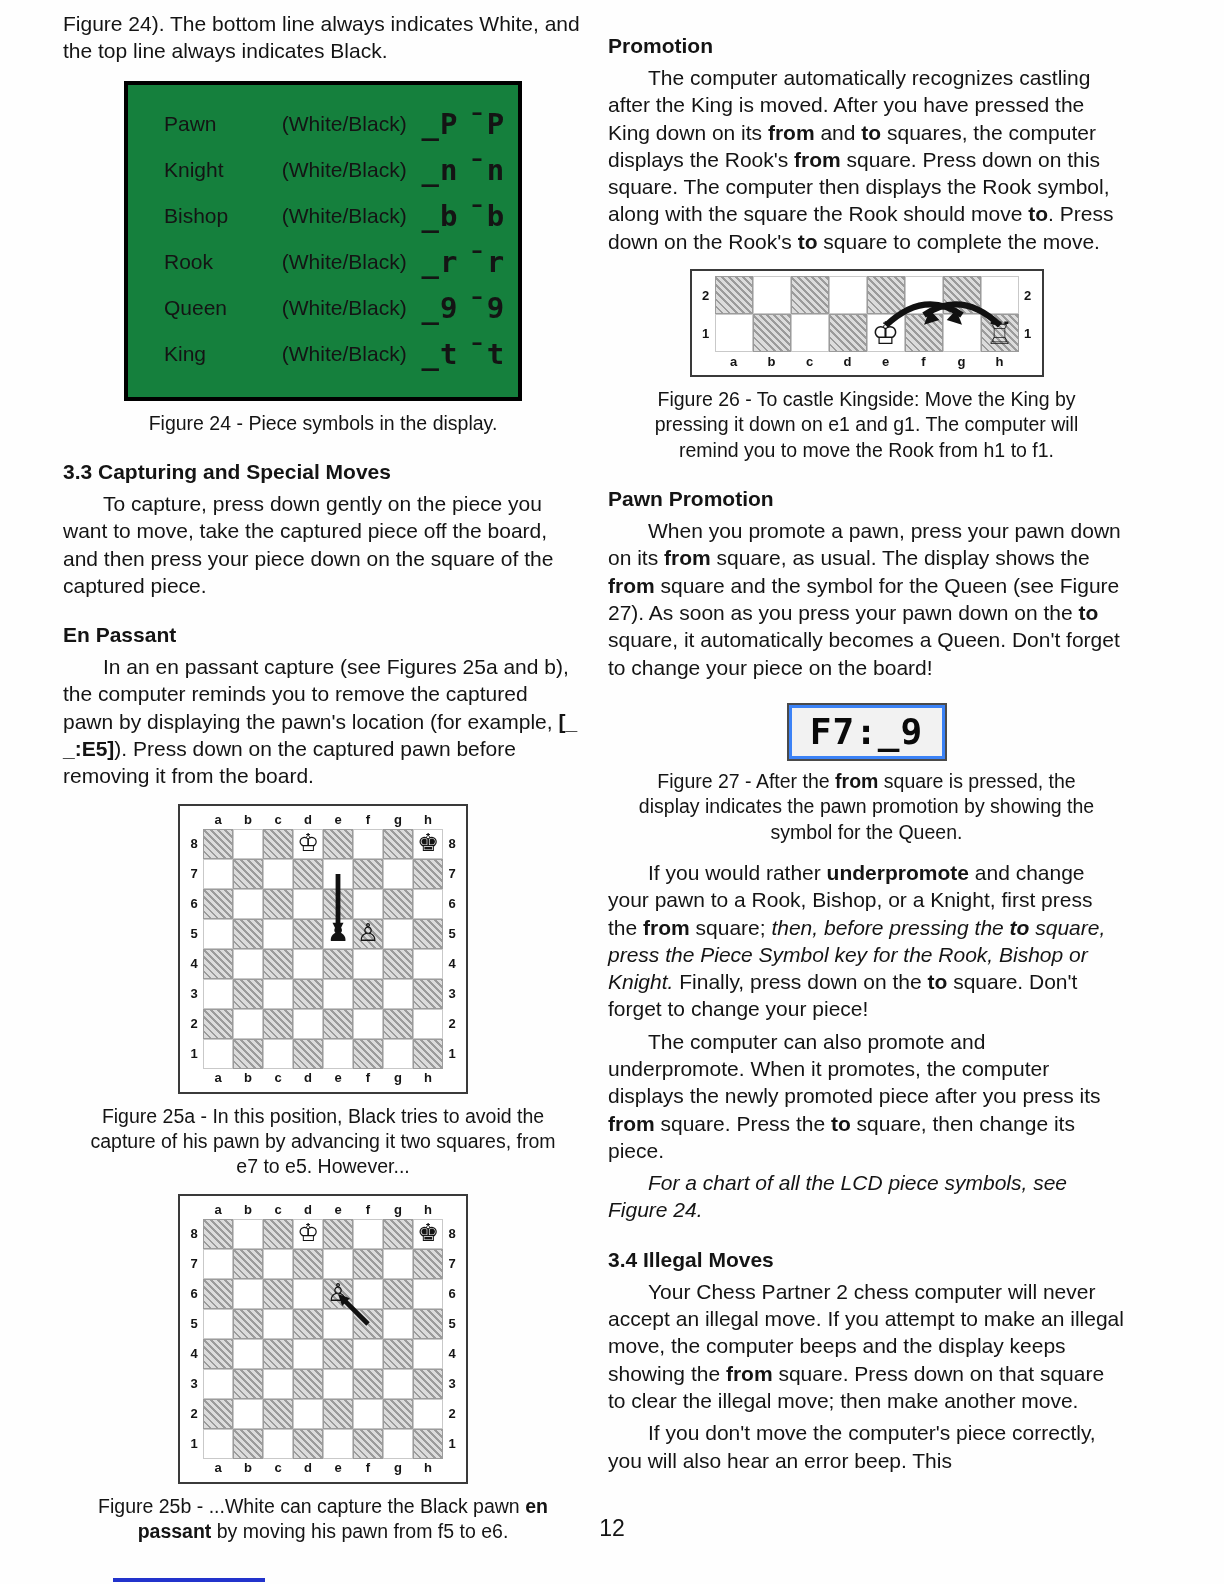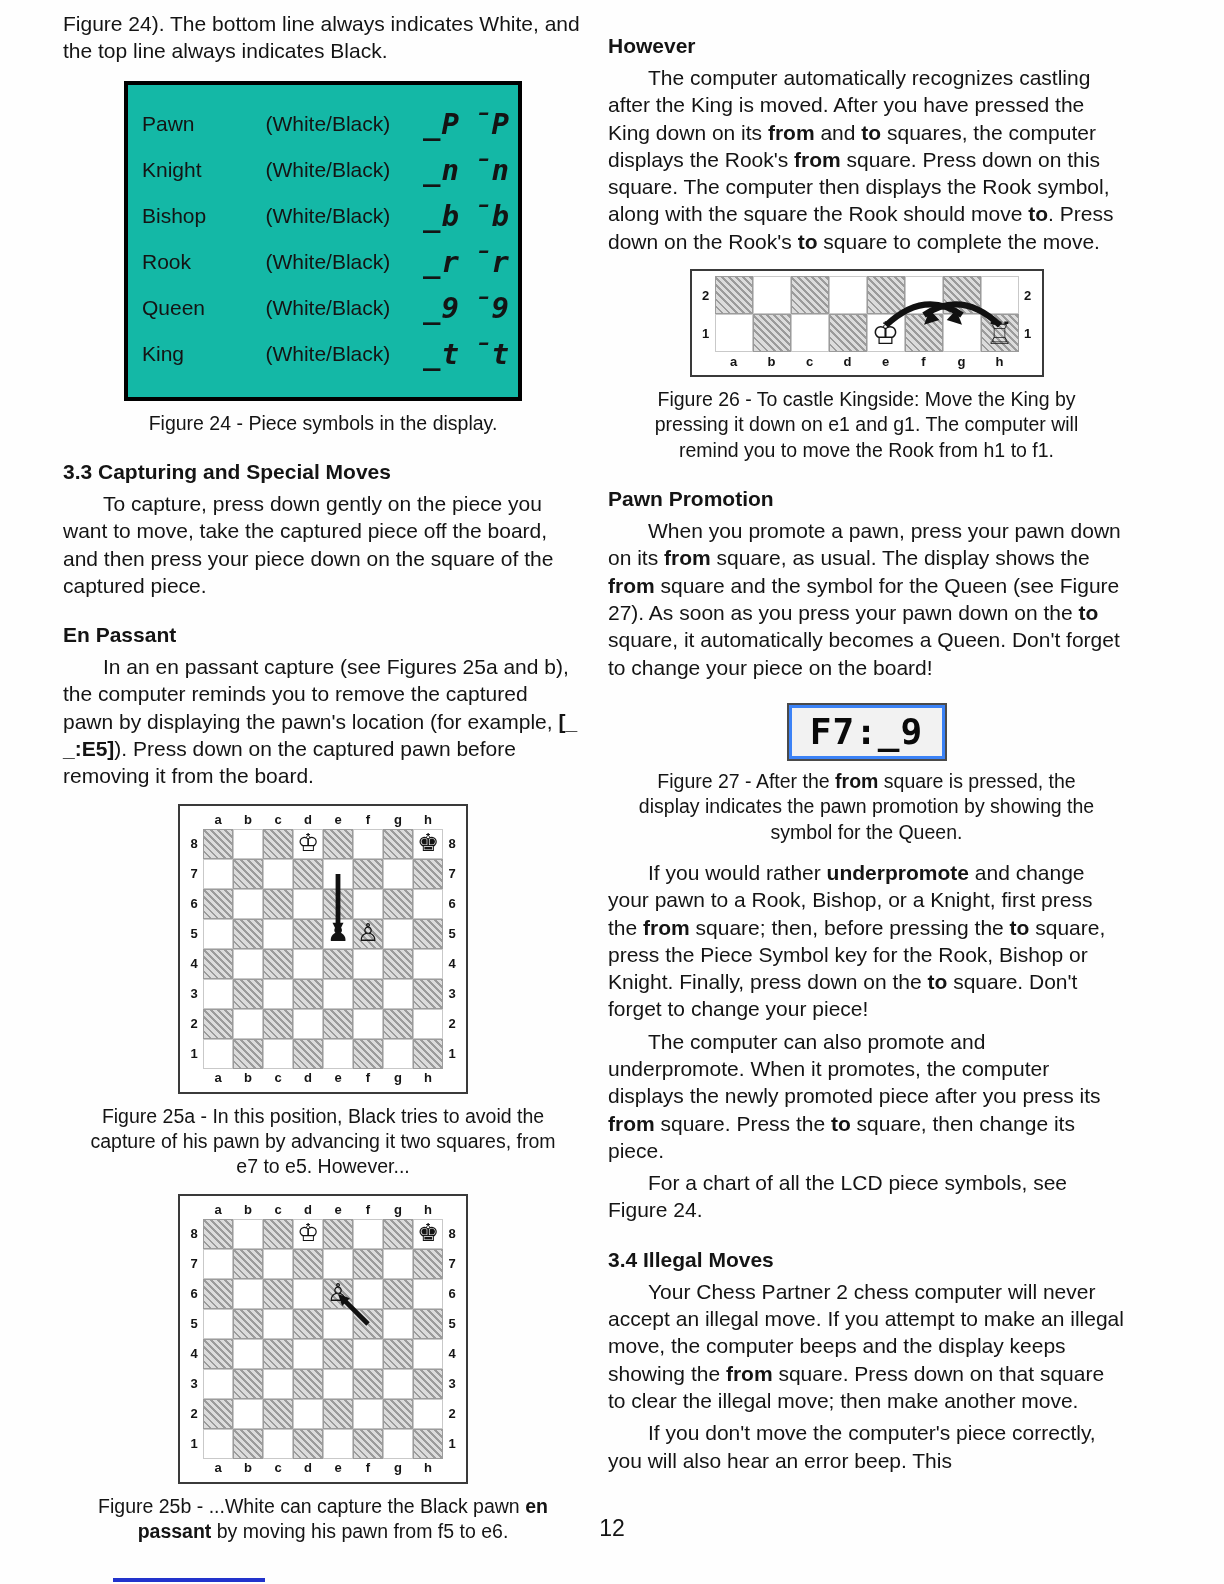--- a/index.html
+++ b/index.html
@@ -6,26 +6,26 @@
   body{width:1224px;height:1584px;background:#fefefe;font-family:"Liberation Sans",sans-serif;color:#141414;position:relative;overflow:hidden;}
   .page{display:flex;padding:10px 56px 0 63px;gap:25px;}
   .col{flex:none;}
   .col-left{width:520px;}
   .col-right{width:517px;}
   .body{font-size:21px;line-height:1.3;margin:0 0 5px;}
   .indent{text-indent:40px;}
   h3{font-size:21px;margin:24px 0 6px 0;font-weight:700;}
   .caption{font-size:19.5px;text-align:center;margin:10px auto 14px;max-width:480px;line-height:1.3;}
   .b{font-weight:700}
-  .i{}
-  .fig24-box{border:4px solid #000;width:398px;box-sizing:border-box;margin:16px auto 8px;padding:16px 8px 20px 14px;background:#14b8a6;}
+  .i{font-style:italic}
+  .fig24-box{border:4px solid #000;width:398px;box-sizing:border-box;margin:16px auto 8px;padding:16px 8px 20px 36px;background:#15803d;}
   .fig24-row{display:flex;align-items:center;height:46px;}
   .f24-name{width:90px;font-size:21px;}
   .f24-col{width:156px;font-size:21px;margin-left:40px;}
-  .f24-sym{width:54px;font-family:"DejaVu Sans Mono",monospace;font-weight:700;font-size:29px;text-align:right;letter-spacing:1px;font-style:italic;}
+  .f24-sym{width:54px;font-family:"DejaVu Sans Mono",monospace;font-weight:700;font-size:29px;text-align:center;letter-spacing:1px;}
   .board-frame{border:2px solid #3a3a3a;padding:5px;width:max-content;margin:14px auto 4px;background:#fff;}
   .board{position:relative;width:max-content;}
   .bgrid{display:grid;}
   .blbl{display:flex;align-items:center;justify-content:center;font-size:13px;font-weight:700;}
   .sq{position:relative;display:flex;align-items:center;justify-content:center;}
   .sq.light{background:#fff;box-shadow:inset 0 0 0 1px #c9c9c9;}
   .sq.dark{background:repeating-linear-gradient(45deg,#9b9b9b 0 2px,#dcdcdc 2px 5px);box-shadow:inset 0 0 0 1px #9b9b9b;}
   .piece{font-family:"DejaVu Sans",sans-serif;line-height:1;}
   .board-arrows{position:absolute;left:0;top:0;pointer-events:none;}
   .lcd-frame{border:3px solid #3b82f6;width:150px;height:48px;margin:24px auto 8px;display:flex;align-items:center;justify-content:center;background:#f2f2f2;box-shadow:0 0 0 2px #4a4a4a;}
@@ -320,21 +320,21 @@
           <svg width="276" height="276" class="board-arrows">
             <line x1="183" y1="123" x2="160.1276363543604" y2="100.12763635436039" stroke="#111" stroke-width="4.8"></line>
             <polygon points="153,93 164.8979195696655,97.14722918510303 157.14722918510304,104.89791956966552" fill="#111"></polygon>
           </svg>
         </div>
     </div>
     <p class="caption"><span>Figure 25b - ...White can capture the Black pawn </span><span class="b">en passant</span><span> by moving his pawn from f5 to e6.</span></p>
   </div>
 
   <div class="col col-right">
-    <h3>However</h3>
+    <h3>Promotion</h3>
     <p class="body indent"><span>The computer automatically recognizes castling after the King is moved. After you have pressed the King down on its </span><span class="b">from</span><span> and </span><span class="b">to</span><span> squares, the computer displays the Rook's </span><span class="b">from</span><span> square. Press down on this square. The computer then displays the Rook symbol, along with the square the Rook should move </span><span class="b">to</span><span>. Press down on the Rook's </span><span class="b">to</span><span> square to complete the move.</span></p>
 
     <div class="board-frame">
       <div class="board">
           <div class="bgrid" style="grid-template-columns: 18px repeat(8, 38px) 18px; grid-template-rows: 38px 38px 18px;">
             <div class="blbl">2</div>
             <div class="sq dark"></div>
             <div class="sq light"></div>
             <div class="sq dark"></div>
             <div class="sq light"></div>

